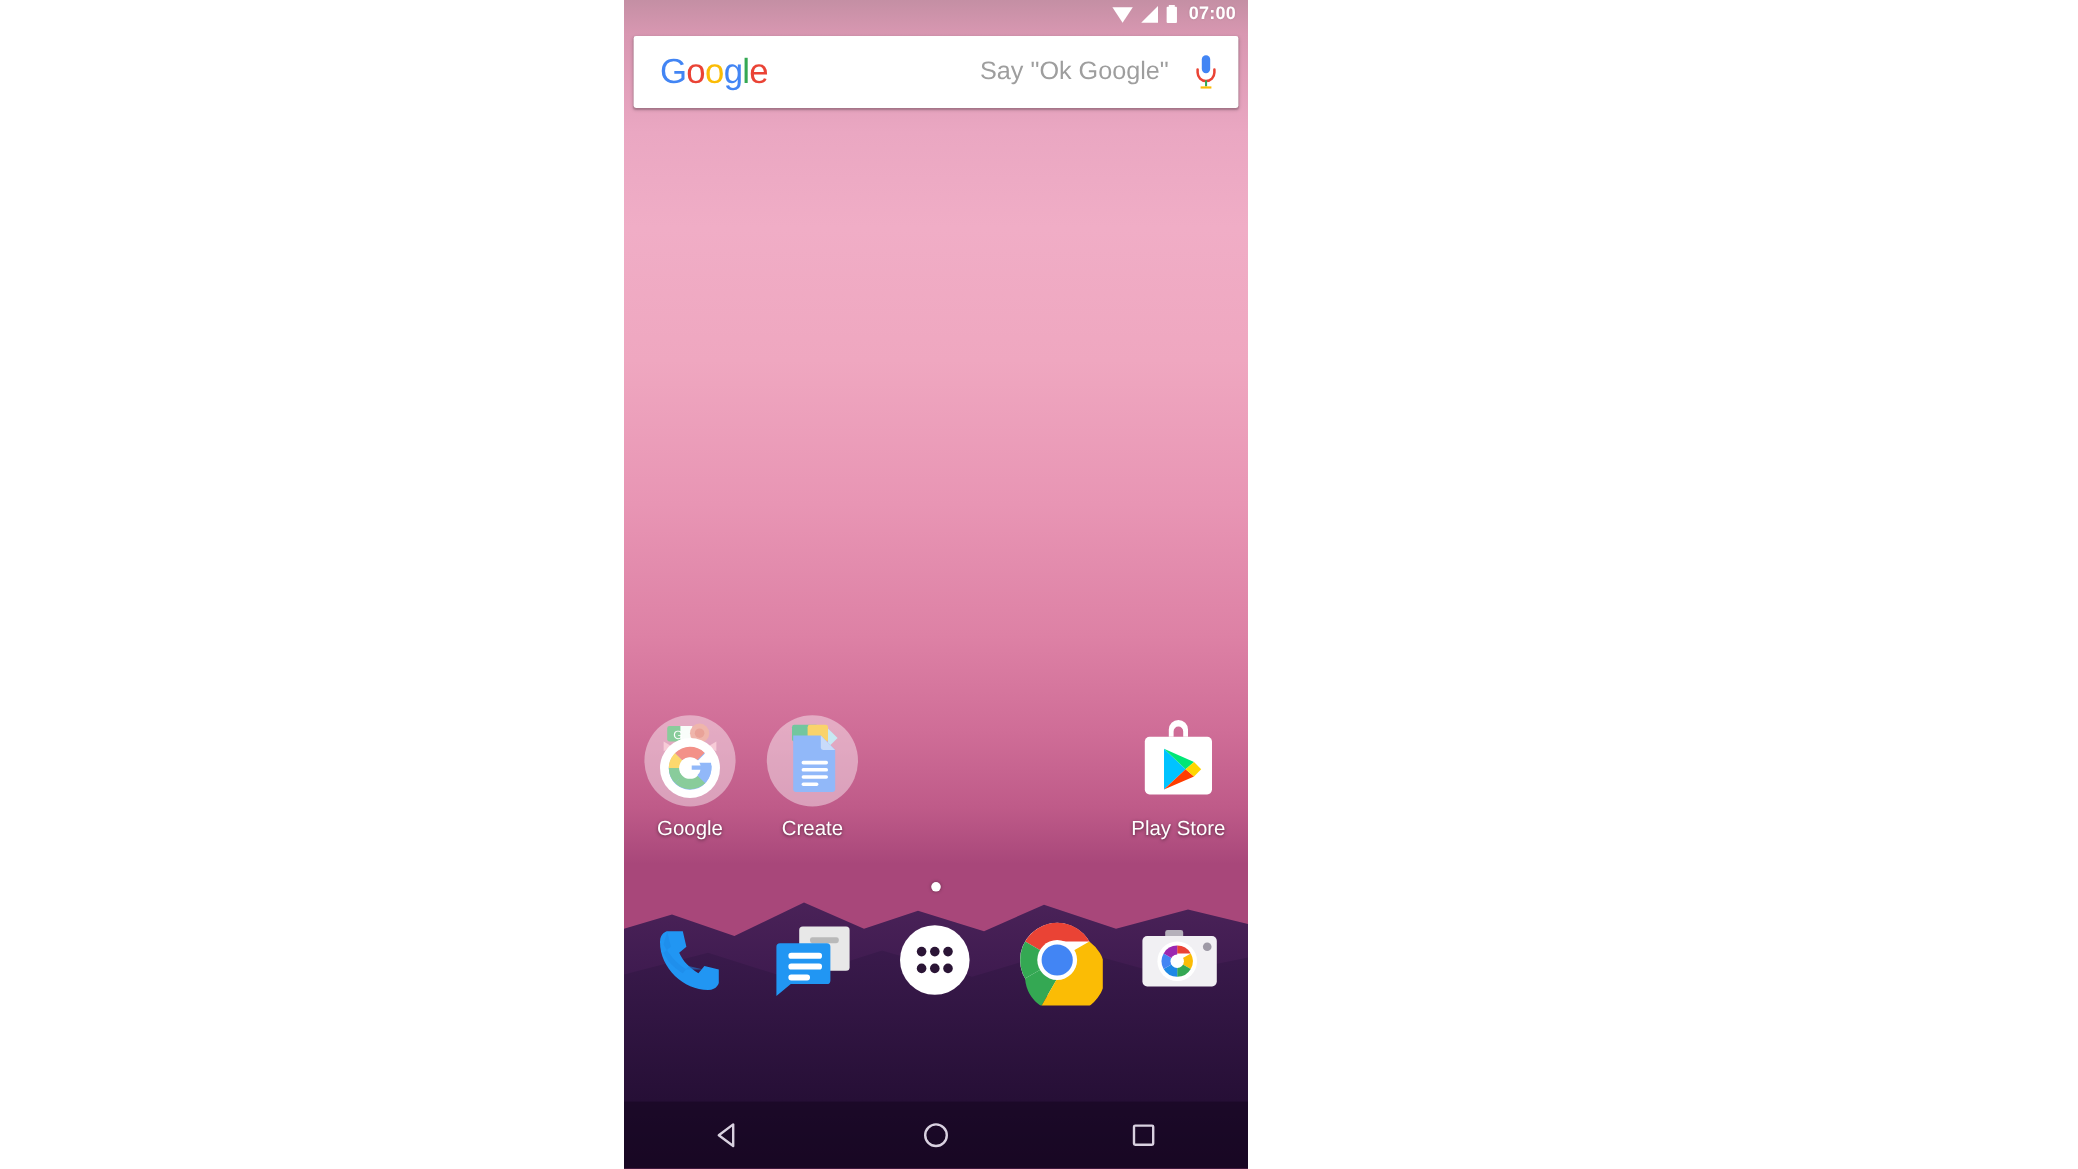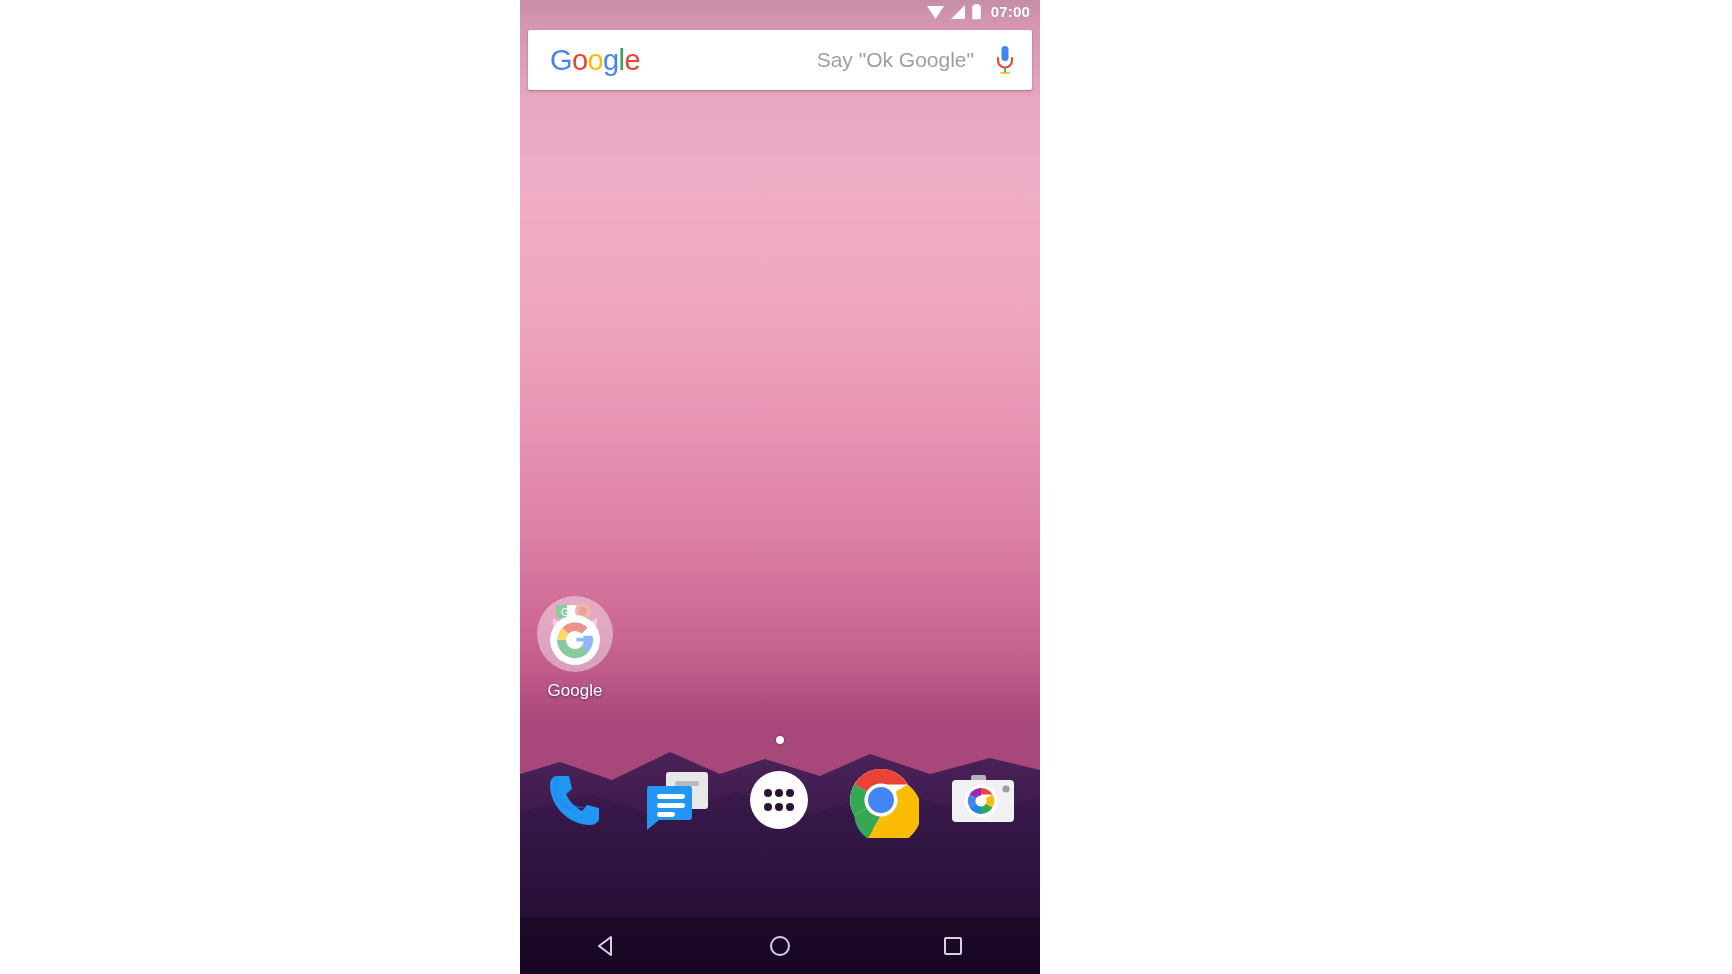--- a/index.html
+++ b/index.html
@@ -291,22 +291,56 @@
             <path d="M-13.1,-13.2 a18.6,18.6 0 0 1 25.9,-0.2 l-6.6,6.6 a9.8,9.8 0 0 0 -12.8,0.1 Z" fill="#EA4335"></path>
             <path d="M-12,6.5 a18.6,18.6 0 0 0 25.5,6.8 l-6.8,-6.5 a9.8,9.8 0 0 1 -12.3,-1 Z" fill="#34A853"></path>
             <circle cx="0" cy="0" r="9.5" fill="#ffffff"></circle>
             <path d="M1.5,-2.3 L19,-2.3 A19,19 0 0 1 13,12.8 L6.4,6.4 A9.8,9.8 0 0 0 9.4,1.6 L1.5,1.6 Z" fill="#4285F4"></path>
           </g>
         </svg>
       </div>
       <div class="app-label">Google</div>
     </div>
 
-
-
+    <div class="app-cell" style="left:105px">
+      <div class="app-ico">
+        <div class="folder-bg"></div>
+        <svg width="76" height="76" viewBox="0 0 76 76">
+
+          <rect x="21" y="8" width="22" height="14" rx="2" fill="#0F9D58"></rect>
+          <rect x="34" y="8" width="17" height="14" rx="2" fill="#F4B400"></rect>
+          <path d="M51,11 L59,19 L51,27 Z" fill="#9fd7ea"></path>
+
+          <path d="M22,17 L45,17 L57,29 L57,62 a2,2 0 0 1 -2,2 L24,64 a2,2 0 0 1 -2,-2 Z" fill="#4285F4"></path>
+          <path d="M45,17 L57,29 L47,29 a2,2 0 0 1 -2,-2 Z" fill="#a1c2f7"></path>
+          <rect x="29" y="38" width="22" height="3" rx="1.4" fill="#ffffff"></rect>
+          <rect x="29" y="44" width="22" height="3" rx="1.4" fill="#ffffff"></rect>
+          <rect x="29" y="50" width="22" height="3" rx="1.4" fill="#ffffff"></rect>
+          <rect x="29" y="56" width="14" height="3" rx="1.4" fill="#ffffff"></rect>
+        </svg>
+      </div>
+      <div class="app-label">Create</div>
+    </div>
+
+
+    <div class="app-cell" style="left:410px">
+      <div class="app-ico">
+        <svg width="76" height="76" viewBox="0 0 76 76">
+          <path d="M30,12 a8,8 0 0 1 16,0 L46,18 L42,18 L42,13.5 a4,4 0 0 0 -8,0 L34,18 L30,18 Z" fill="#ffffff"></path>
+          <rect x="10" y="18" width="56" height="48" rx="4" fill="#ffffff"></rect>
+          <g transform="translate(26,28)">
+            <path d="M0,0 L0,34 L18,17 Z" fill="#00C3FF"></path>
+            <path d="M0,0 L18,17 L25,11 Z" fill="#00E676"></path>
+            <path d="M18,17 L0,34 L25,23 Z" fill="#FF3D00"></path>
+            <path d="M25,11 L18,17 L25,23 L31,17 Z" fill="#FFD600"></path>
+          </g>
+        </svg>
+      </div>
+      <div class="app-label">Play Store</div>
+    </div>
 
   </div>
 
   <div id="pageindicator">
     <span class="page-dot"></span>
   </div>
 
   <div id="dock">
 
     <div class="dock-cell" style="left:17px">

